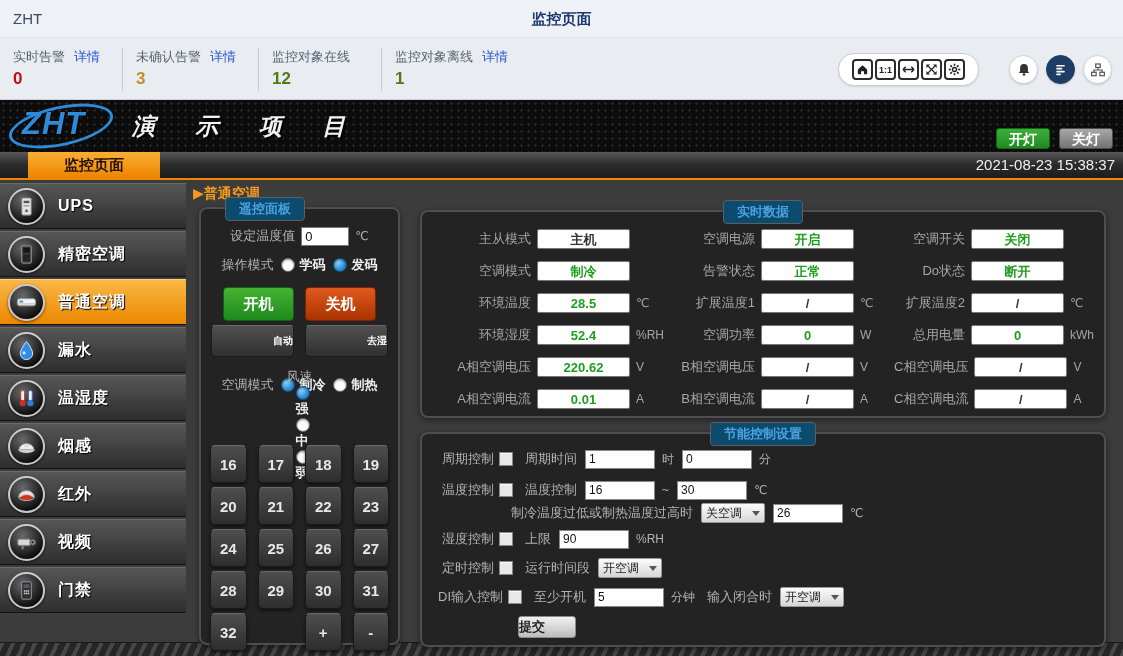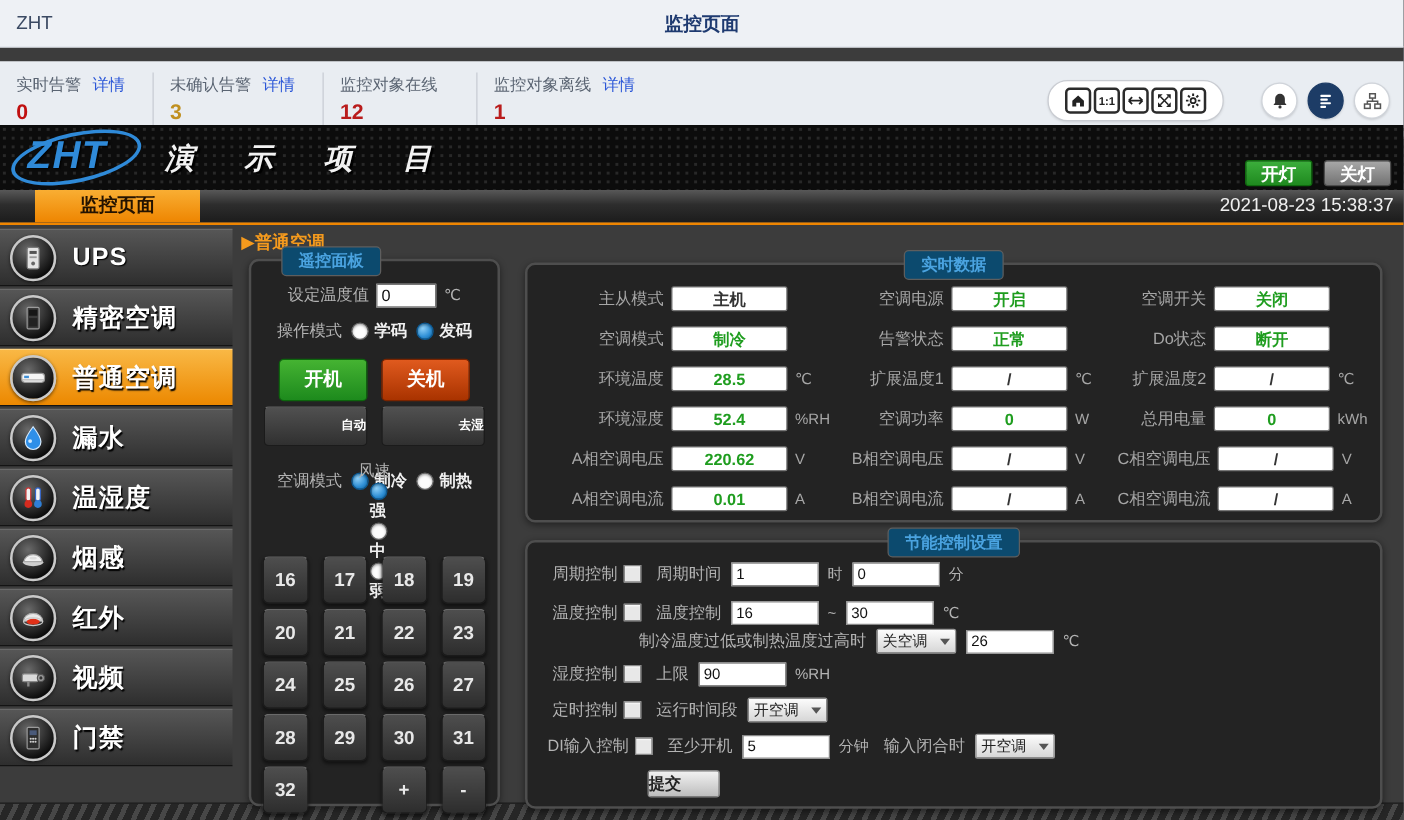--- a/index.html
+++ b/index.html
@@ -5,27 +5,27 @@
   html,body{margin:0;padding:0;background:#9aa0a8;}
   #app{position:relative;width:1123px;height:656px;overflow:hidden;
        font-family:"Liberation Sans","DejaVu Sans",sans-serif;background:#3c3c3c;}
 
   
   .topbar{position:absolute;top:0;left:0;width:100%;height:38px;background:#eef1f5;border-bottom:1px solid #e0e4ea;box-sizing:border-box;}
   .brand{position:absolute;left:13px;top:10px;font-size:15px;color:#3b4a63;}
   .page-title{position:absolute;left:0;right:0;top:10px;text-align:center;font-size:15px;font-weight:bold;color:#1e3a70;}
 
   
-  .statsbar{position:absolute;top:49px;left:0;width:100%;height:62px;background:#e9edf2;border-bottom:1px solid #ccd1d9;box-sizing:border-box;}
+  .statsbar{position:absolute;top:38px;left:0;width:100%;height:62px;background:#e9edf2;border-bottom:1px solid #ccd1d9;box-sizing:border-box;}
   .stats{position:absolute;left:0;top:9px;display:flex;height:44px;}
   .stat{display:flex;flex-direction:column;justify-content:space-between;padding:1px 22px 2px 13px;border-right:1px solid #c7ccd4;}
   .stat:last-child{border-right:none;}
   .stat-top{font-size:13px;color:#5a6472;white-space:nowrap;display:flex;gap:9px;}
   .stat-link{color:#2b57d8;cursor:pointer;}
-  .stat-value{font-size:17px;font-weight:bold;color:#b91c1c;}
+  .stat-value{font-size:17px;font-weight:bold;color:#4d7c0f;}
   .stat-value[data-tone="red"]{color:#c01010;}
   .stat-value[data-tone="amber"]{color:#c09020;}
   .toolbar{position:absolute;right:11px;top:15px;display:flex;align-items:center;}
   .icon-pill{display:flex;align-items:center;gap:2px;background:#fff;border:1px solid #c9ccd2;border-radius:16px;height:31px;padding:0 13px;box-shadow:0 1px 2px rgba(0,0,0,.10);}
   .tool-btn{width:21px;height:21px;border:2px solid #2b2b2b;border-radius:4px;display:flex;align-items:center;justify-content:center;background:#fff;cursor:pointer;box-sizing:border-box;font-size:9px;font-weight:bold;color:#222;}
   .circle-btn{width:29px;height:29px;border-radius:50%;background:#fff;border:1px solid #d0d4da;box-shadow:0 1px 2px rgba(0,0,0,.15);display:flex;align-items:center;justify-content:center;margin-left:8px;cursor:pointer;box-sizing:border-box;}
   .circle-btn.first{margin-left:30px;}
   .circle-btn.active{background:#1d3c66;border-color:#1d3c66;}
 
   
@@ -48,21 +48,21 @@
   .stripes{position:absolute;bottom:0;left:0;width:100%;height:13px;border-top:1px solid #1a1a1a;
            background:repeating-linear-gradient(115deg,#474747 0 4px,#262626 4px 10px);}
 
   
   .sidebar{position:absolute;left:0;top:3px;width:186px;display:flex;flex-direction:column;gap:2px;}
   .side-item{height:44px;background:linear-gradient(#565656,#2e2e2e);border-top:1px solid #6a6a6a;border-bottom:1px solid #141414;display:flex;align-items:center;cursor:pointer;}
   .side-item[data-active="true"]{background:linear-gradient(#f9b845,#ec8800);border-top-color:#ffd27f;}
   .side-icon{width:37px;height:37px;border-radius:50%;margin-left:8px;flex:0 0 auto;box-sizing:border-box;
              background:radial-gradient(circle at 38% 30%,#6a6a6a,#0c0c0c 75%);border:2px solid #c9c9c9;
              box-shadow:0 1px 3px rgba(0,0,0,.6);display:flex;align-items:center;justify-content:center;}
-  .side-label{margin-left:13px;font-size:20px;font-weight:bold;color:#fff;text-shadow:1px 1px 1px #000;letter-spacing:1px;}
+  .side-label{margin-left:13px;font-size:16px;font-weight:bold;color:#fff;text-shadow:1px 1px 1px #000;letter-spacing:1px;}
 
   .section-title{position:absolute;left:193px;top:5px;font-size:14px;font-weight:bold;color:#f59a1d;}
 
   
   .panel{position:absolute;background:#232323;border:2px solid #4e4e4e;border-radius:8px;box-sizing:border-box;box-shadow:0 2px 6px rgba(0,0,0,.45);}
   .panel-tab{position:absolute;top:-12px;background:#0c4a6e;border:1px solid #5e5e5e;border-radius:4px;padding:2px 13px;font-size:13px;font-weight:bold;color:#4aa3e0;white-space:nowrap;}
   .remote-panel{left:199px;top:27px;width:201px;height:438px;}
   .remote-panel .panel-tab{left:24px;}
   .rt-panel{left:420px;top:30px;width:686px;height:208px;}
   .rt-panel .panel-tab{left:50%;transform:translateX(-50%);}

